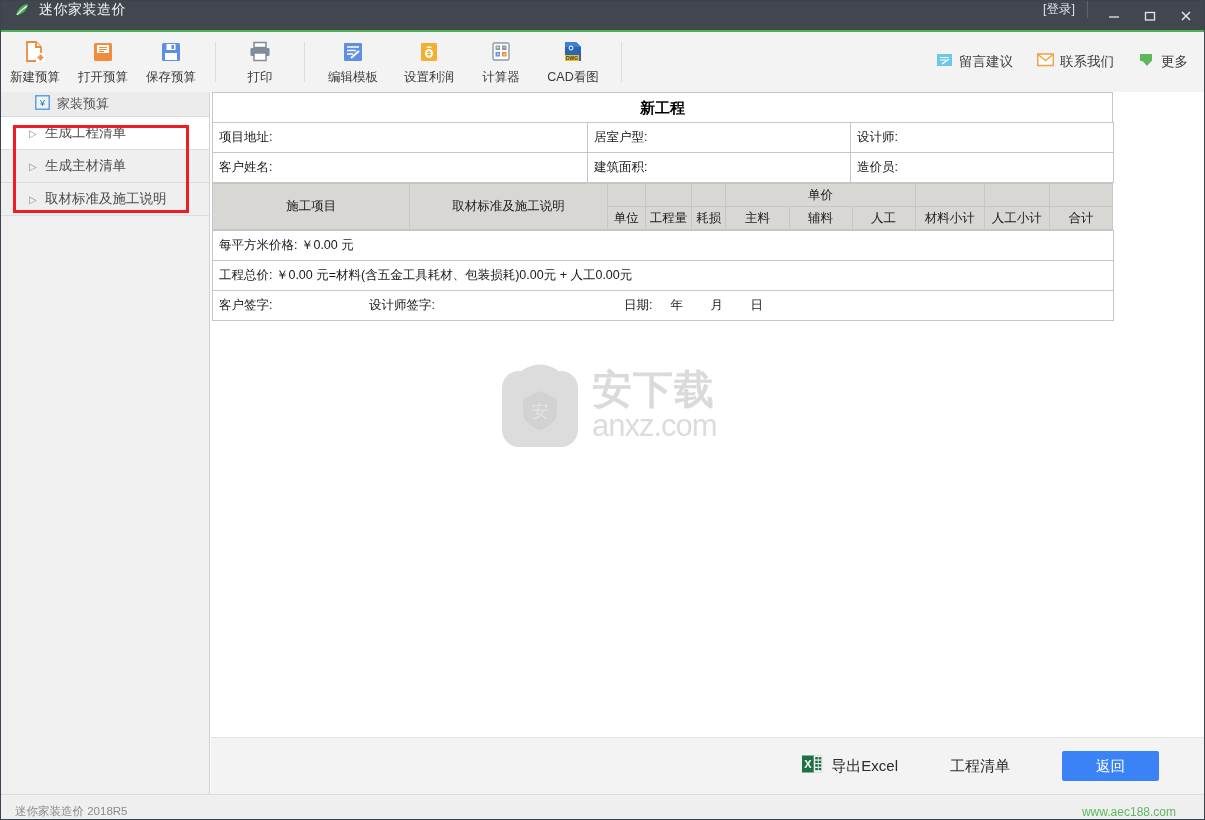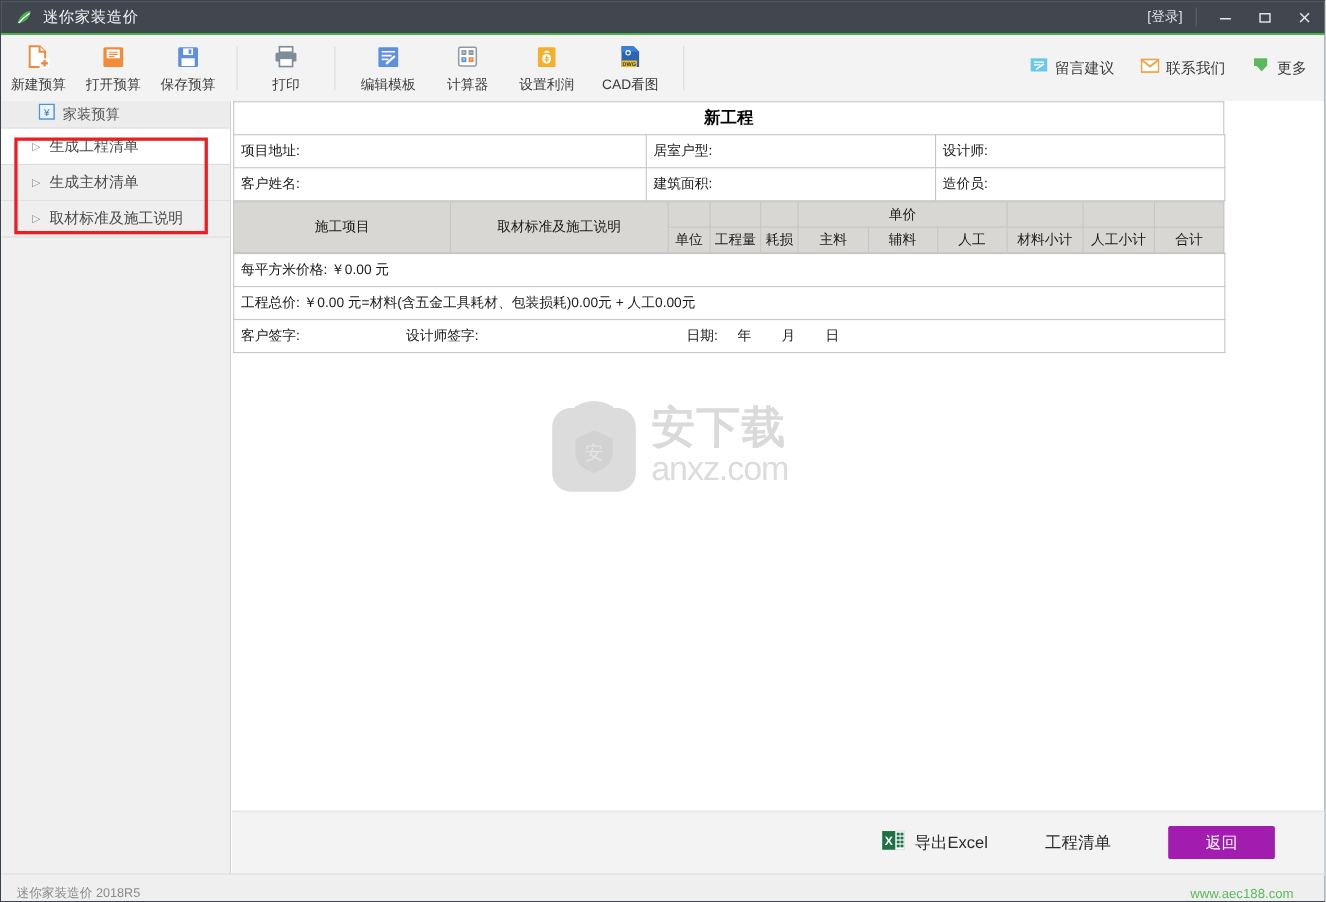--- a/index.html
+++ b/index.html
@@ -14,21 +14,21 @@
     width: 1205px; height: 820px;
     border: 1px solid #3b4350;
     background: #ffffff;
   }
 
   
   .titlebar {
     position: absolute; top: 0; left: 0;
     width: 1203px; height: 29px;
     background: #41464f;
-    display: flex; align-items: center;
+    display: flex; align-items: flex-start;
     color: #e9ecef;
   }
   .titlebar .logo {
     margin-left: 12px; width: 18px; height: 18px;
     display: flex; align-items: center; justify-content: center;
   }
   .titlebar .app-title {
     margin-left: 8px;
     font-size: 14px;
     color: #f0f2f4;
@@ -213,21 +213,21 @@
   .act-excel {
     display: flex; align-items: center; cursor: pointer;
     margin-right: 52px;
   }
   .act-excel .lbl { font-size: 15px; color: #2b2b2b; margin-left: 8px; }
   .act-text {
     font-size: 15px; color: #2b2b2b; margin-right: 52px; cursor: pointer;
   }
   .btn-back {
     width: 97px; height: 30px;
-    background: #a21caf;
+    background: #3b82f6;
     color: #ffffff; font-size: 14.5px;
     display: flex; align-items: center; justify-content: center;
     border-radius: 2px; cursor: pointer;
     margin-right: 45px;
   }
 
   
   .statusbar {
     position: absolute; bottom: 0; left: 0;
     width: 1203px; height: 25px;
@@ -332,49 +332,49 @@
 
     <div class="tool wide">
       <span class="glyph">
         <svg width="26" height="26" viewBox="0 0 26 26">
           <rect x="4" y="4" width="18" height="18" rx="1" fill="#5f8fe0"></rect>
           <path d="M7 8 h12 M7 11.5 h9 M7 15 h6" stroke="#ffffff" stroke-width="1.5"></path>
           <path d="M11 19 l8 -7" stroke="#ffffff" stroke-width="2"></path>
         </svg>
       </span>
       <span class="lbl">编辑模板</span>
+    </div>
+
+    <div class="tool wide">
+      <span class="glyph">
+        <svg width="26" height="26" viewBox="0 0 26 26">
+          <rect x="5" y="4" width="16" height="18" rx="1" fill="#f2b02e"></rect>
+          <path d="M10 9 q3 -4 6 0 z" fill="#ffffff"></path>
+          <ellipse cx="13" cy="14.5" rx="4" ry="4.5" fill="#ffffff"></ellipse>
+          <path d="M13 11.5 v6 M11 13.5 h4 M11 15.5 h4" stroke="#f2b02e" stroke-width="1.1"></path>
+        </svg>
+      </span>
+      <span class="lbl">设置利润</span>
     </div>
 
     <div class="tool">
       <span class="glyph">
         <svg width="26" height="26" viewBox="0 0 26 26">
           <rect x="5" y="4" width="16" height="17" rx="1.5" fill="#ffffff" stroke="#8e99a6" stroke-width="1.4"></rect>
           <rect x="7.5" y="6.5" width="4.5" height="4.5" fill="#8e99a6"></rect>
           <rect x="14" y="6.5" width="4.5" height="4.5" fill="#8e99a6"></rect>
           <rect x="7.5" y="13" width="4.5" height="4.5" fill="#5f8fe0"></rect>
           <rect x="14" y="13" width="4.5" height="4.5" fill="#ef8c3c"></rect>
           <text x="9.7" y="10.3" font-size="4.5" fill="#fff" text-anchor="middle">+</text>
           <text x="16.2" y="10.3" font-size="4.5" fill="#fff" text-anchor="middle">−</text>
           <text x="9.7" y="16.8" font-size="4.5" fill="#fff" text-anchor="middle">×</text>
           <text x="16.2" y="16.8" font-size="4.5" fill="#fff" text-anchor="middle">÷</text>
         </svg>
       </span>
       <span class="lbl">计算器</span>
-    </div>
-
-    <div class="tool wide">
-      <span class="glyph">
-        <svg width="26" height="26" viewBox="0 0 26 26">
-          <rect x="5" y="4" width="16" height="18" rx="1" fill="#f2b02e"></rect>
-          <path d="M10 9 q3 -4 6 0 z" fill="#ffffff"></path>
-          <ellipse cx="13" cy="14.5" rx="4" ry="4.5" fill="#ffffff"></ellipse>
-          <path d="M13 11.5 v6 M11 13.5 h4 M11 15.5 h4" stroke="#f2b02e" stroke-width="1.1"></path>
-        </svg>
-      </span>
-      <span class="lbl">设置利润</span>
     </div>
 
     <div class="tool wide">
       <span class="glyph">
         <svg width="26" height="26" viewBox="0 0 26 26">
           <path d="M5 3 h11 l5 5 v14 h-16 z" fill="#2b63b5"></path>
           <path d="M5 3 h11 l5 5 h-16 z" fill="#3d7fd6"></path>
           <rect x="5" y="16" width="14" height="6" fill="#f2c01e"></rect>
           <text x="12" y="21" font-size="5" fill="#2b3a55" text-anchor="middle" font-weight="bold">DWG</text>
           <circle cx="11" cy="9" r="2" fill="none" stroke="#ffffff" stroke-width="1"></circle>

